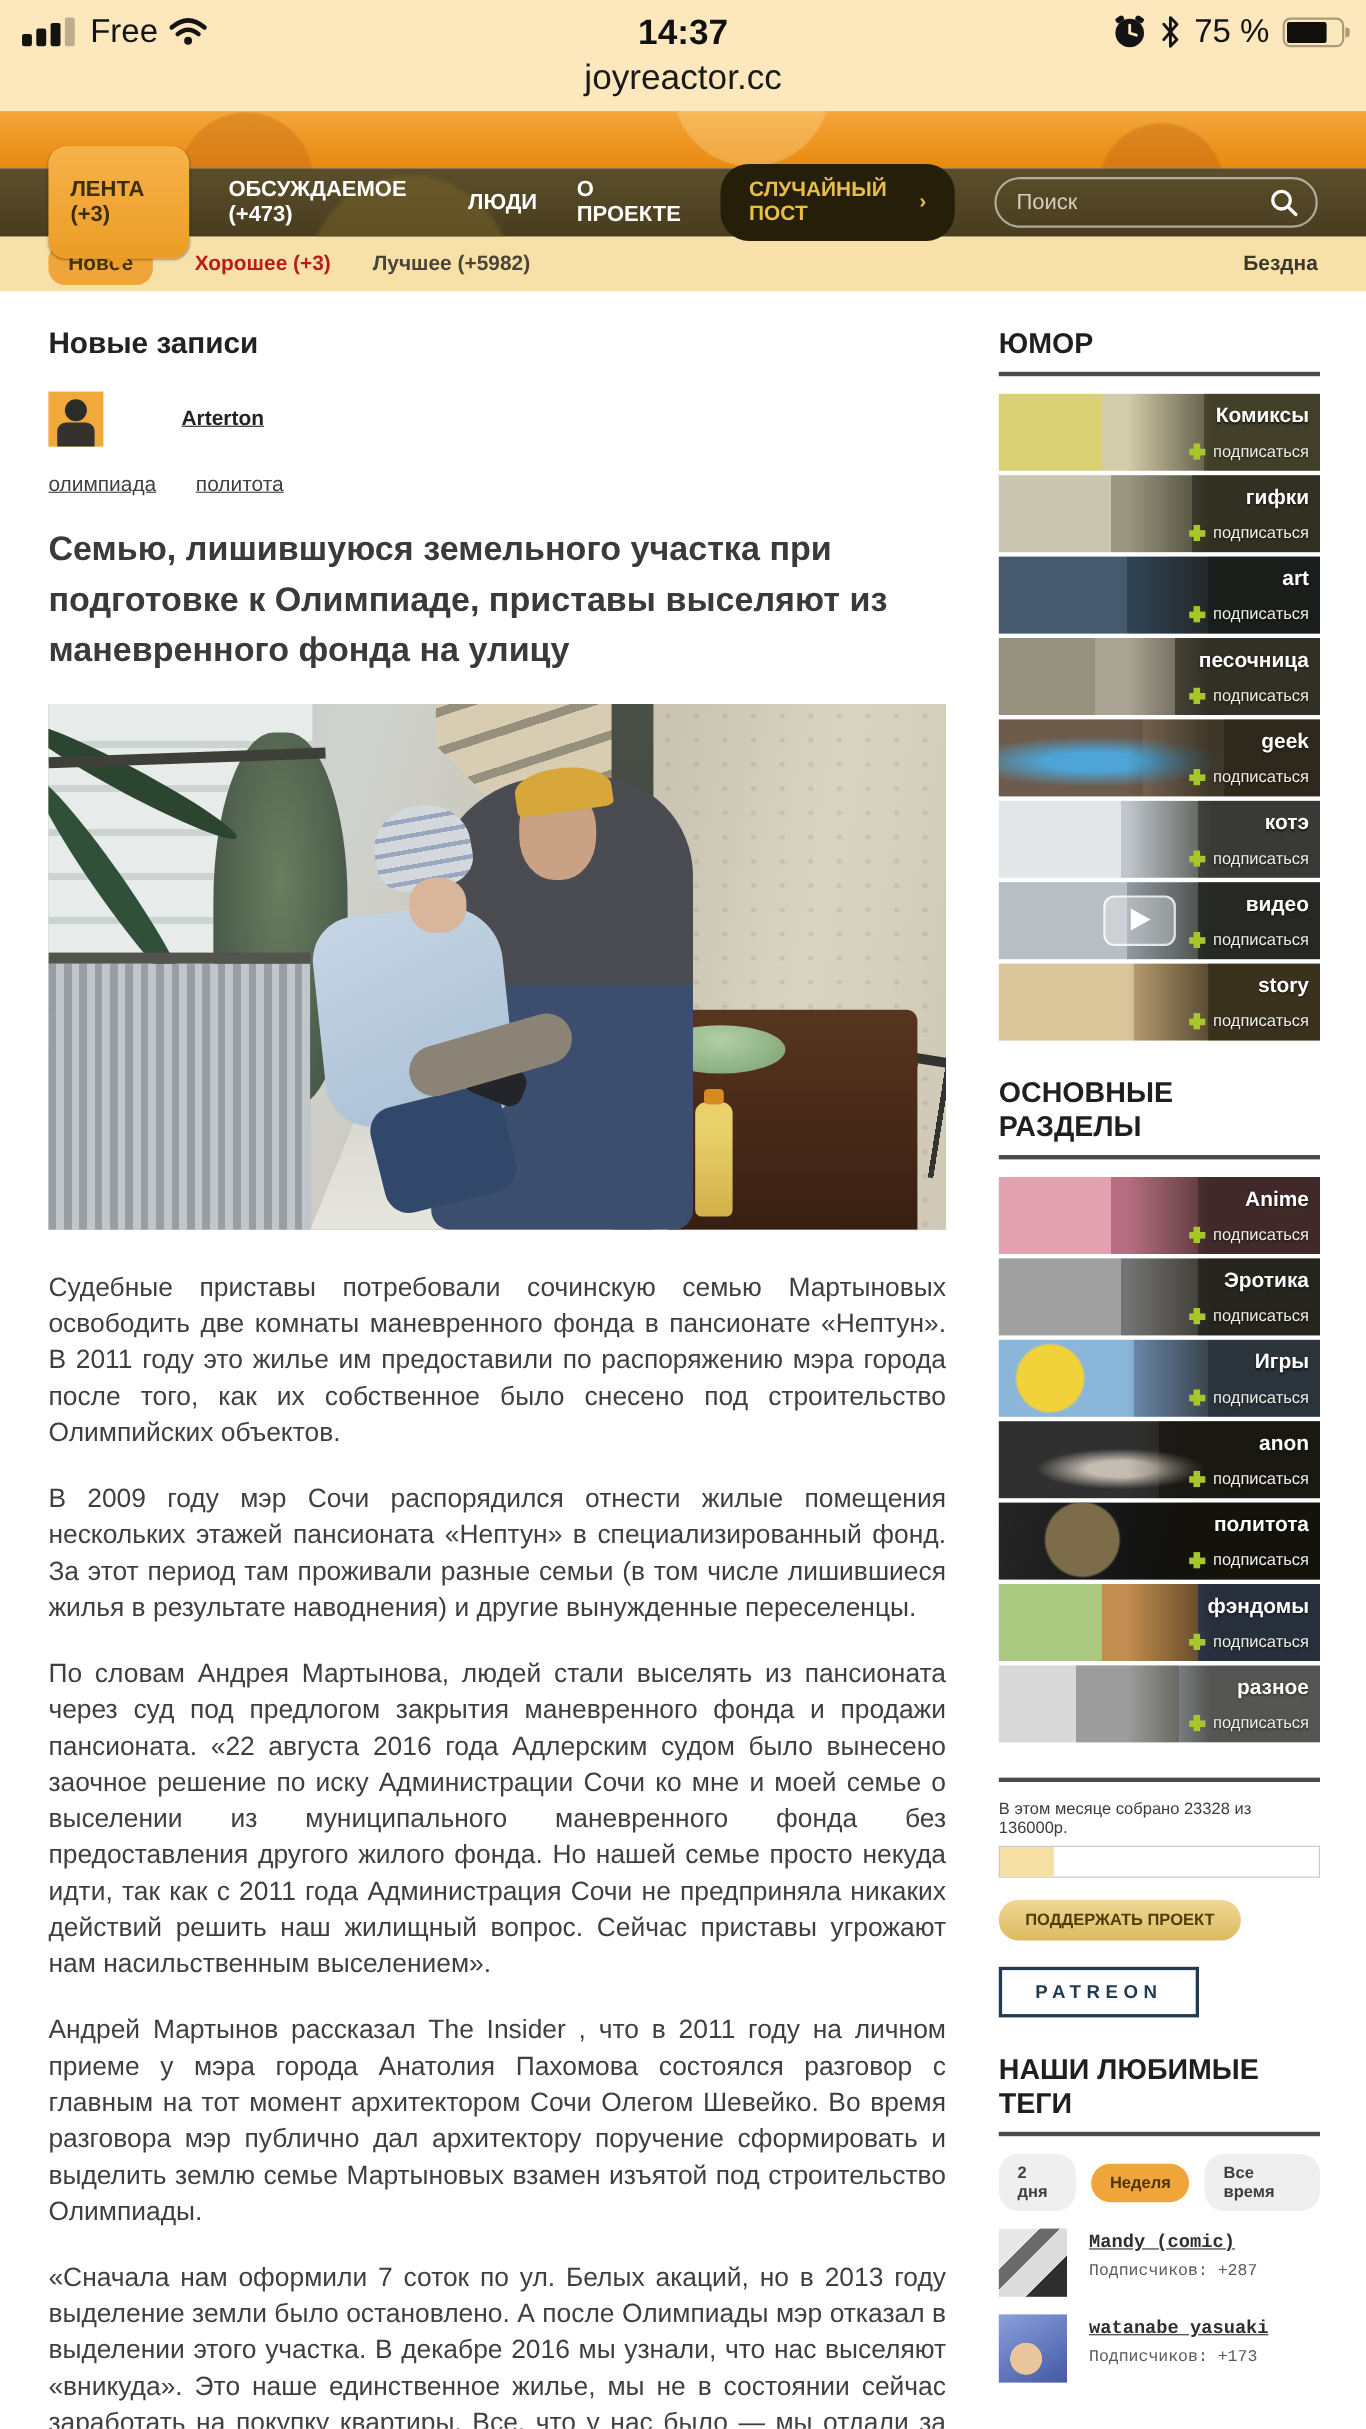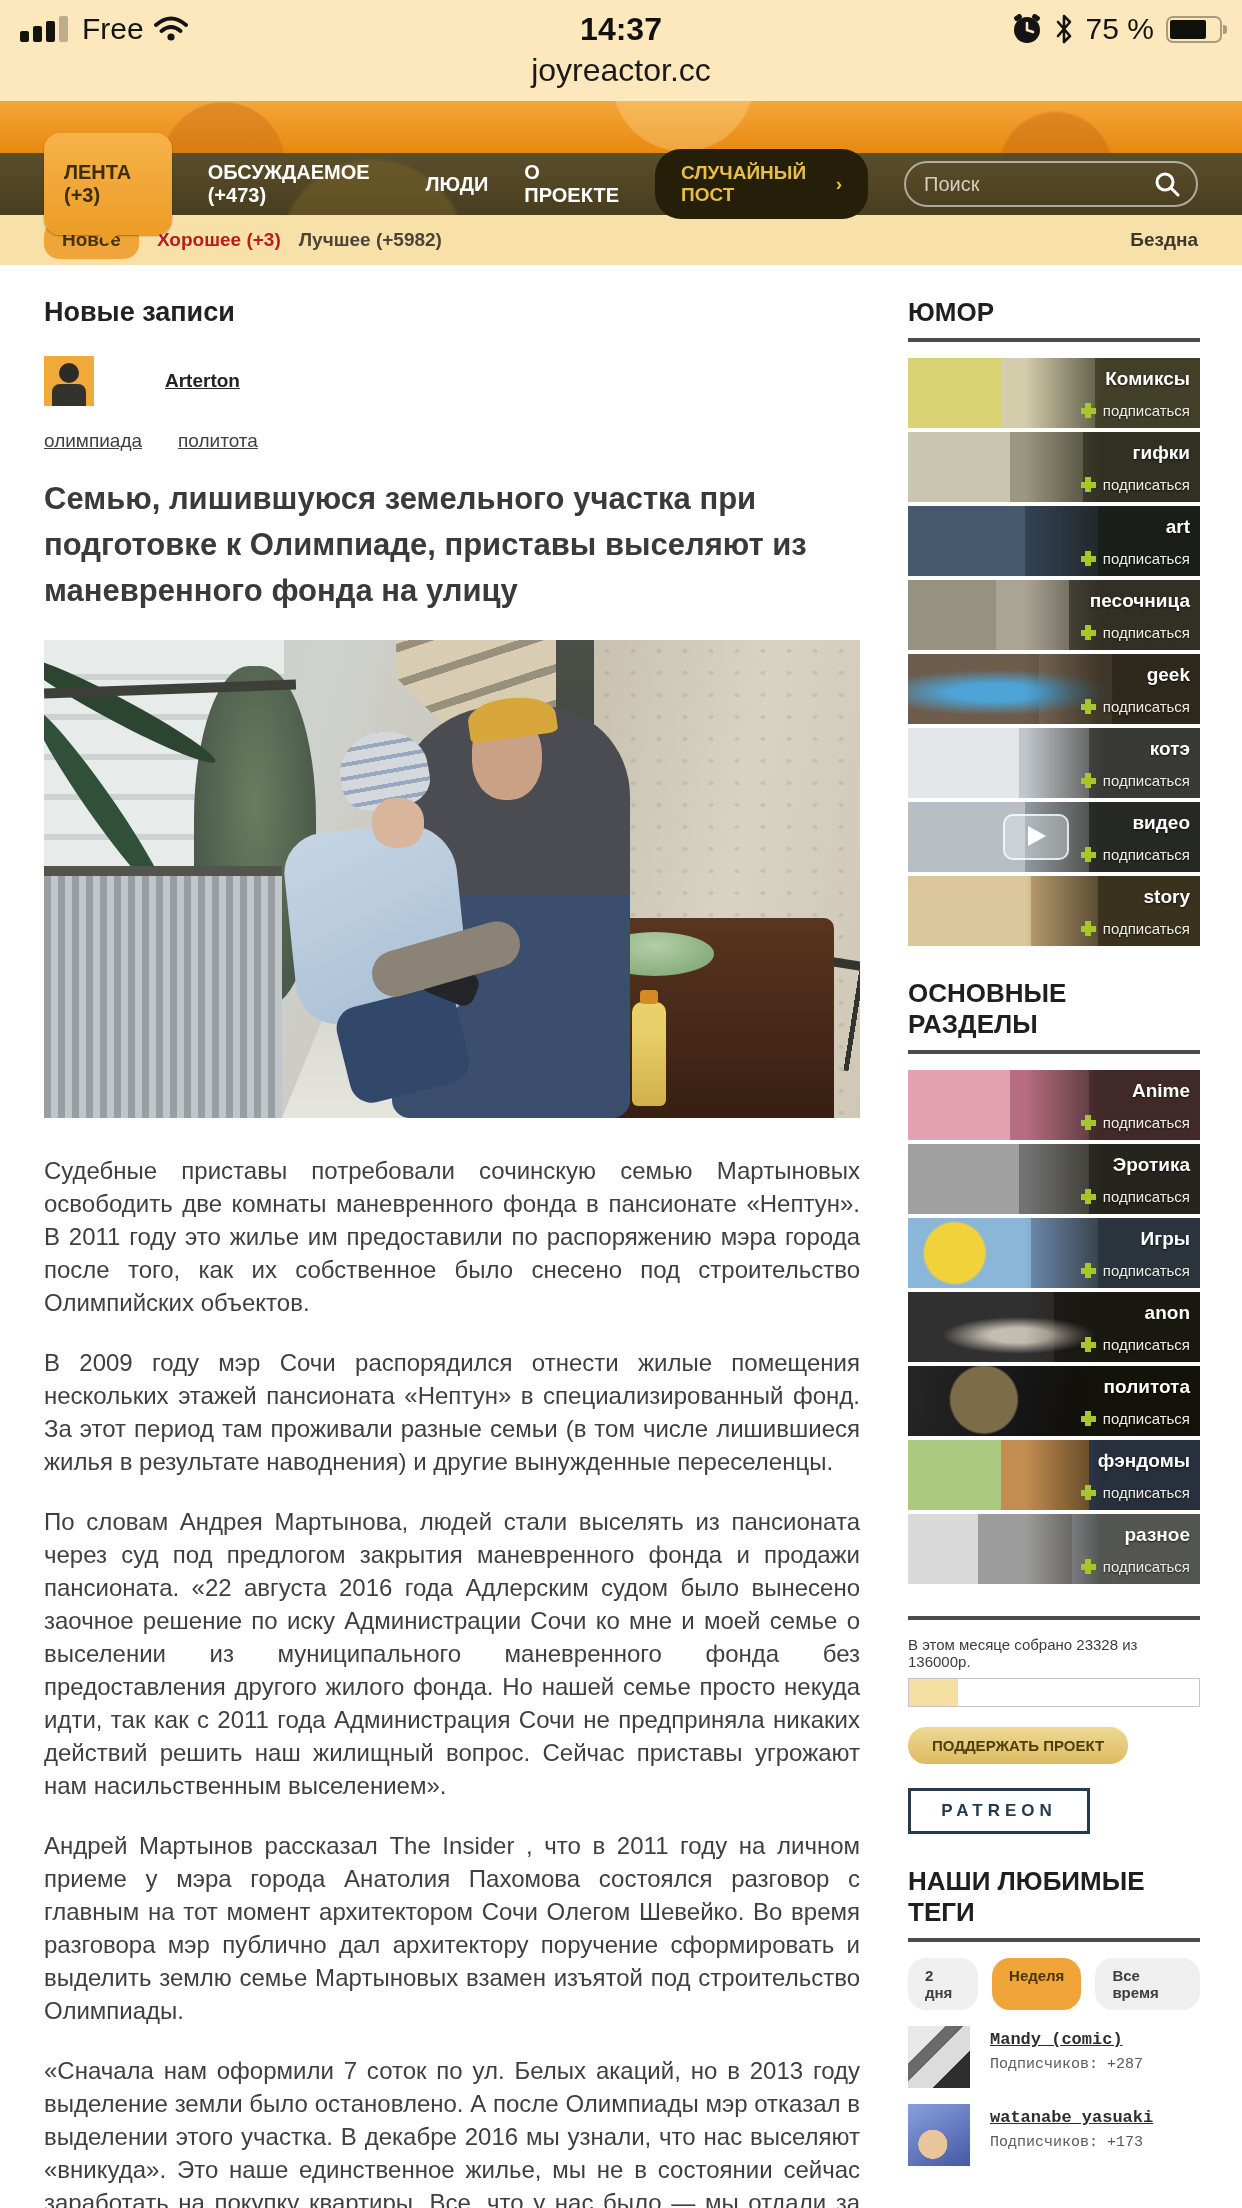--- a/index.html
+++ b/index.html
@@ -47,21 +47,21 @@
     border:9px solid transparent;border-top:9px solid #EC9D26;border-bottom:0;}
   .nav-link{color:#ffffff;font-weight:bold;font-size:20px;cursor:pointer;}
   .random{margin-left:auto;background:#251F0A;border-radius:26px;padding:13px 26px;color:#E9BE45;
     font-weight:bold;font-size:19px;display:flex;align-items:center;gap:10px;}
   .search{width:294px;height:46px;border:2px solid rgba(255,255,255,.55);border-radius:24px;
     display:flex;align-items:center;padding:0 16px;box-sizing:border-box;}
   .search input{flex:1;background:transparent;border:0;outline:0;color:#f4f0e4;font-size:20px;min-width:0;}
   .search input::placeholder{color:#d4cfc0;}
 
   
-  .subnav{height:50px;background:#F8E0A9;display:flex;align-items:center;padding:0 44px;gap:18px;
+  .subnav{height:50px;background:#F8E0A9;display:flex;align-items:center;padding:0 44px;gap:38px;
     font-size:19px;font-weight:bold;color:#4B4538;}
   .sub-pill{background:#F0A53A;border-radius:15px;padding:8px 18px;color:#463306;}
   .bezdna{margin-left:auto;color:#3d382c;}
 
   
   .content{display:flex;padding:28px 44px 0;gap:48px;background:#fff;}
   .main{width:816px;flex:none;}
   .side{width:292px;flex:none;}
 
   
@@ -142,21 +142,21 @@
   .bs5{background:linear-gradient(90deg,#abc981 0 32%,#c28d50 32% 62%,#43598e 62%);}
   .bs6{background:linear-gradient(90deg,#d9d9d9 0 24%,#9c9c9c 24% 56%,#b7bec9 56%);}
 
   .donate-text{font-size:15px;color:#3C3C3C;margin:0 0 8px;}
   .progress{height:27px;border:1px solid #C6C6C6;background:#fff;}
   .progress .pfill{display:block;height:100%;background:#F6DFA2;width:17%;}
   .support{display:inline-block;margin-top:20px;background:linear-gradient(180deg,#EFD894,#DCBA60);
     border-radius:18px;padding:10px 24px;font-weight:bold;font-size:15px;color:#4E3D0D;cursor:pointer;}
   .patreon{display:block;margin-top:24px;border:3px solid #223B50;padding:10px 14px;font-weight:bold;
     font-size:17px;color:#223B50;letter-spacing:5px;width:148px;text-align:center;cursor:pointer;}
-  .tag-tabs{display:flex;gap:14px;margin:14px 0 6px;}
+  .tag-tabs{display:flex;gap:14px;margin:14px 0 6px;align-items:center;}
   .tab{background:#EFEFEF;border-radius:18px;padding:9px 17px;font-size:15px;font-weight:bold;color:#3E3E3E;cursor:pointer;}
   .tab.active{background:#F0A53A;color:#4A3508;}
   .tg{display:flex;gap:20px;margin-top:16px;}
   .tav{width:62px;height:62px;flex:none;}
   .tg-info{padding-top:4px;font-family:Liberation Mono, monospace;}
   .tn{font-weight:bold;font-size:17px;text-decoration:underline;color:#2E2E2E;display:inline-block;cursor:pointer;}
   .ts{font-size:15px;color:#5A5A5A;margin-top:7px;}
   .ta0{background:linear-gradient(135deg,#e8e8e8 0 30%,#6a6a6a 30% 45%,#dcdcdc 45% 70%,#2e2e2e 70%);}
   .ta1{background:radial-gradient(circle at 40% 65%,#e8c59a 0 26%,rgba(0,0,0,0) 27%),linear-gradient(150deg,#8aa0dc,#4458a4);}
 </style>

